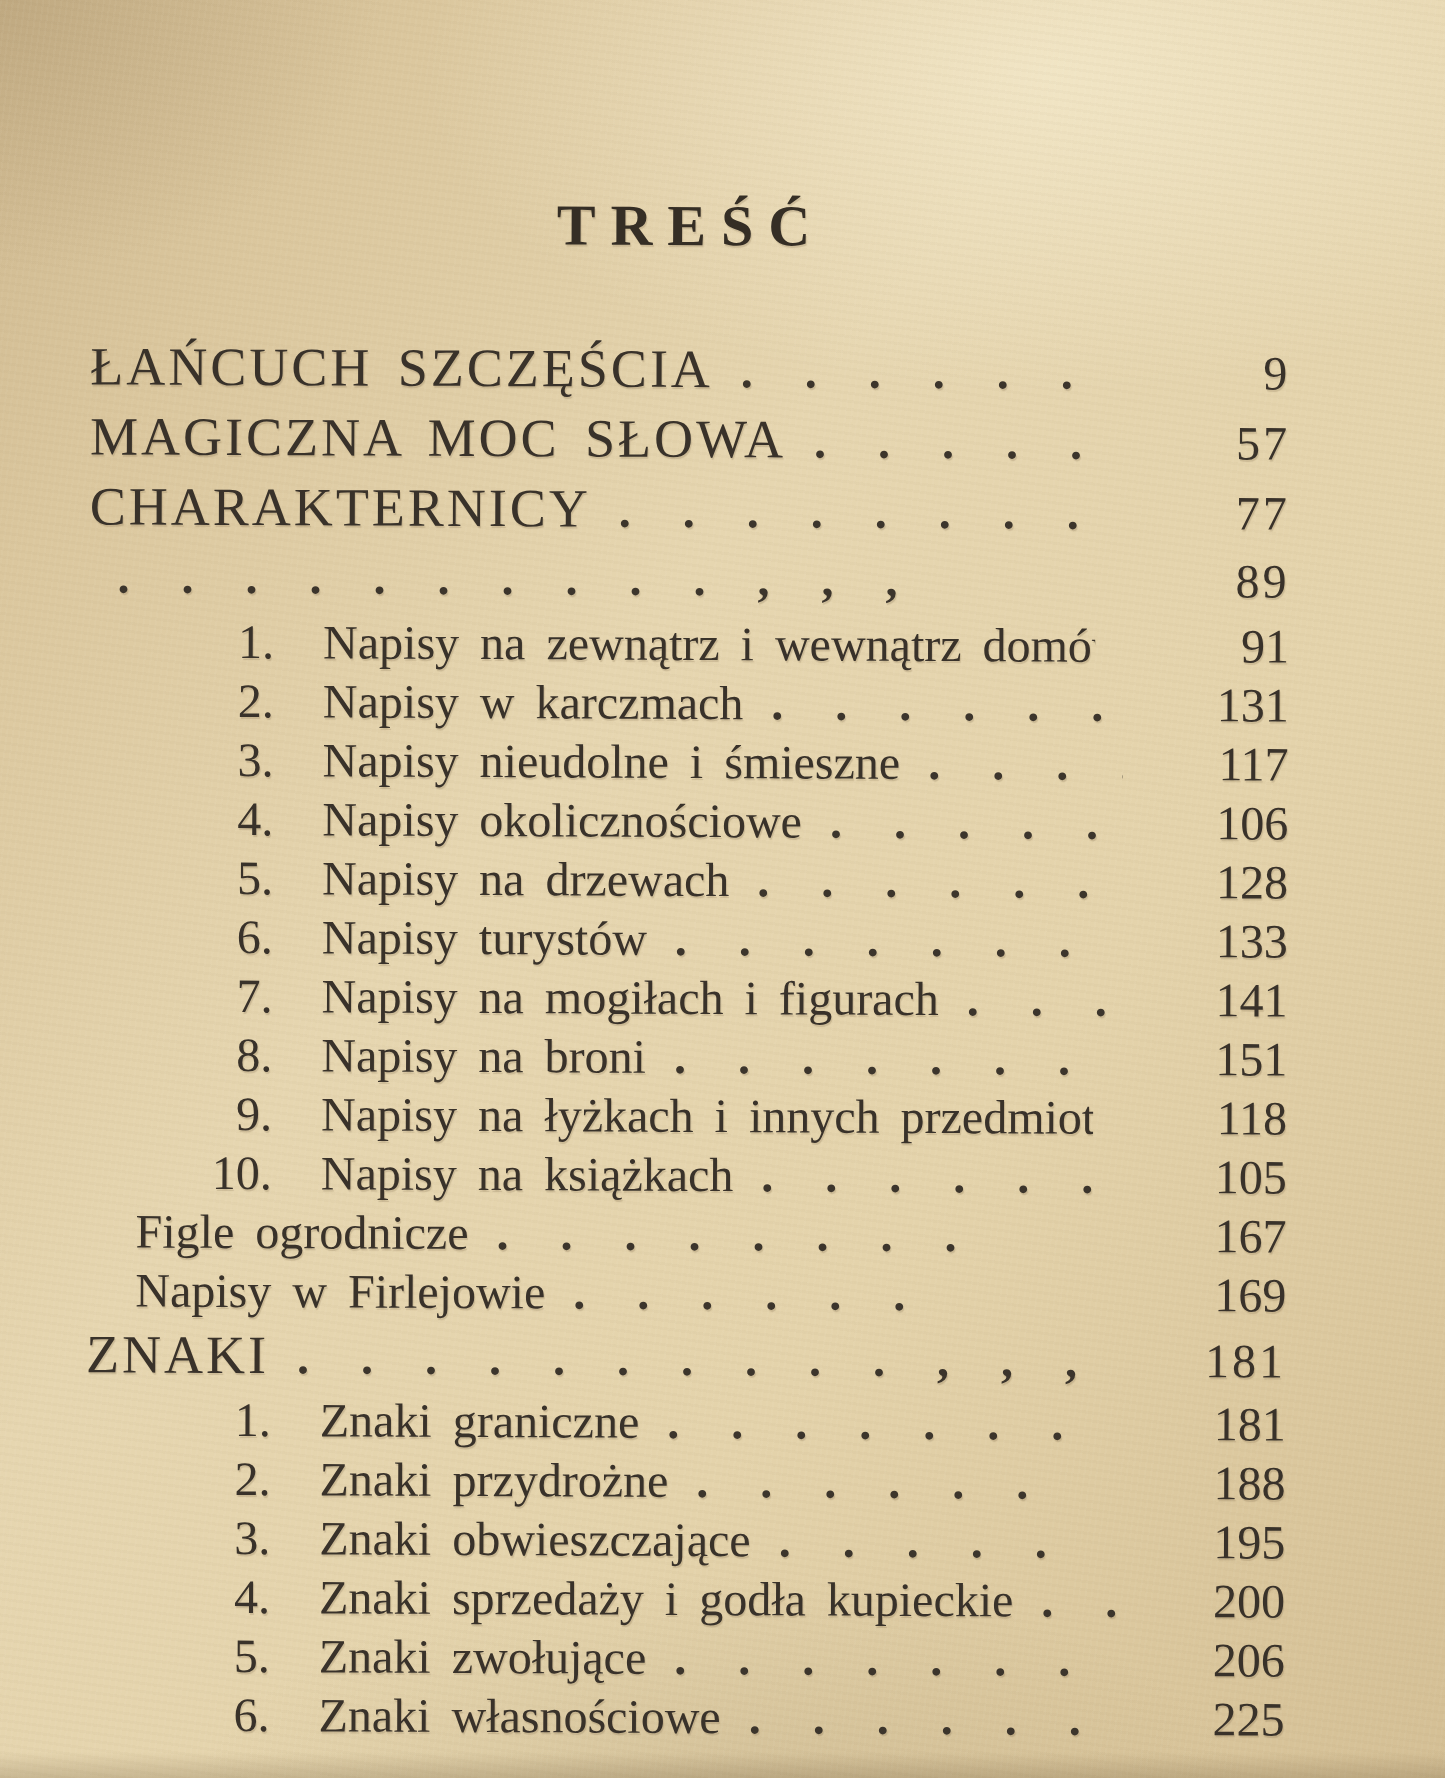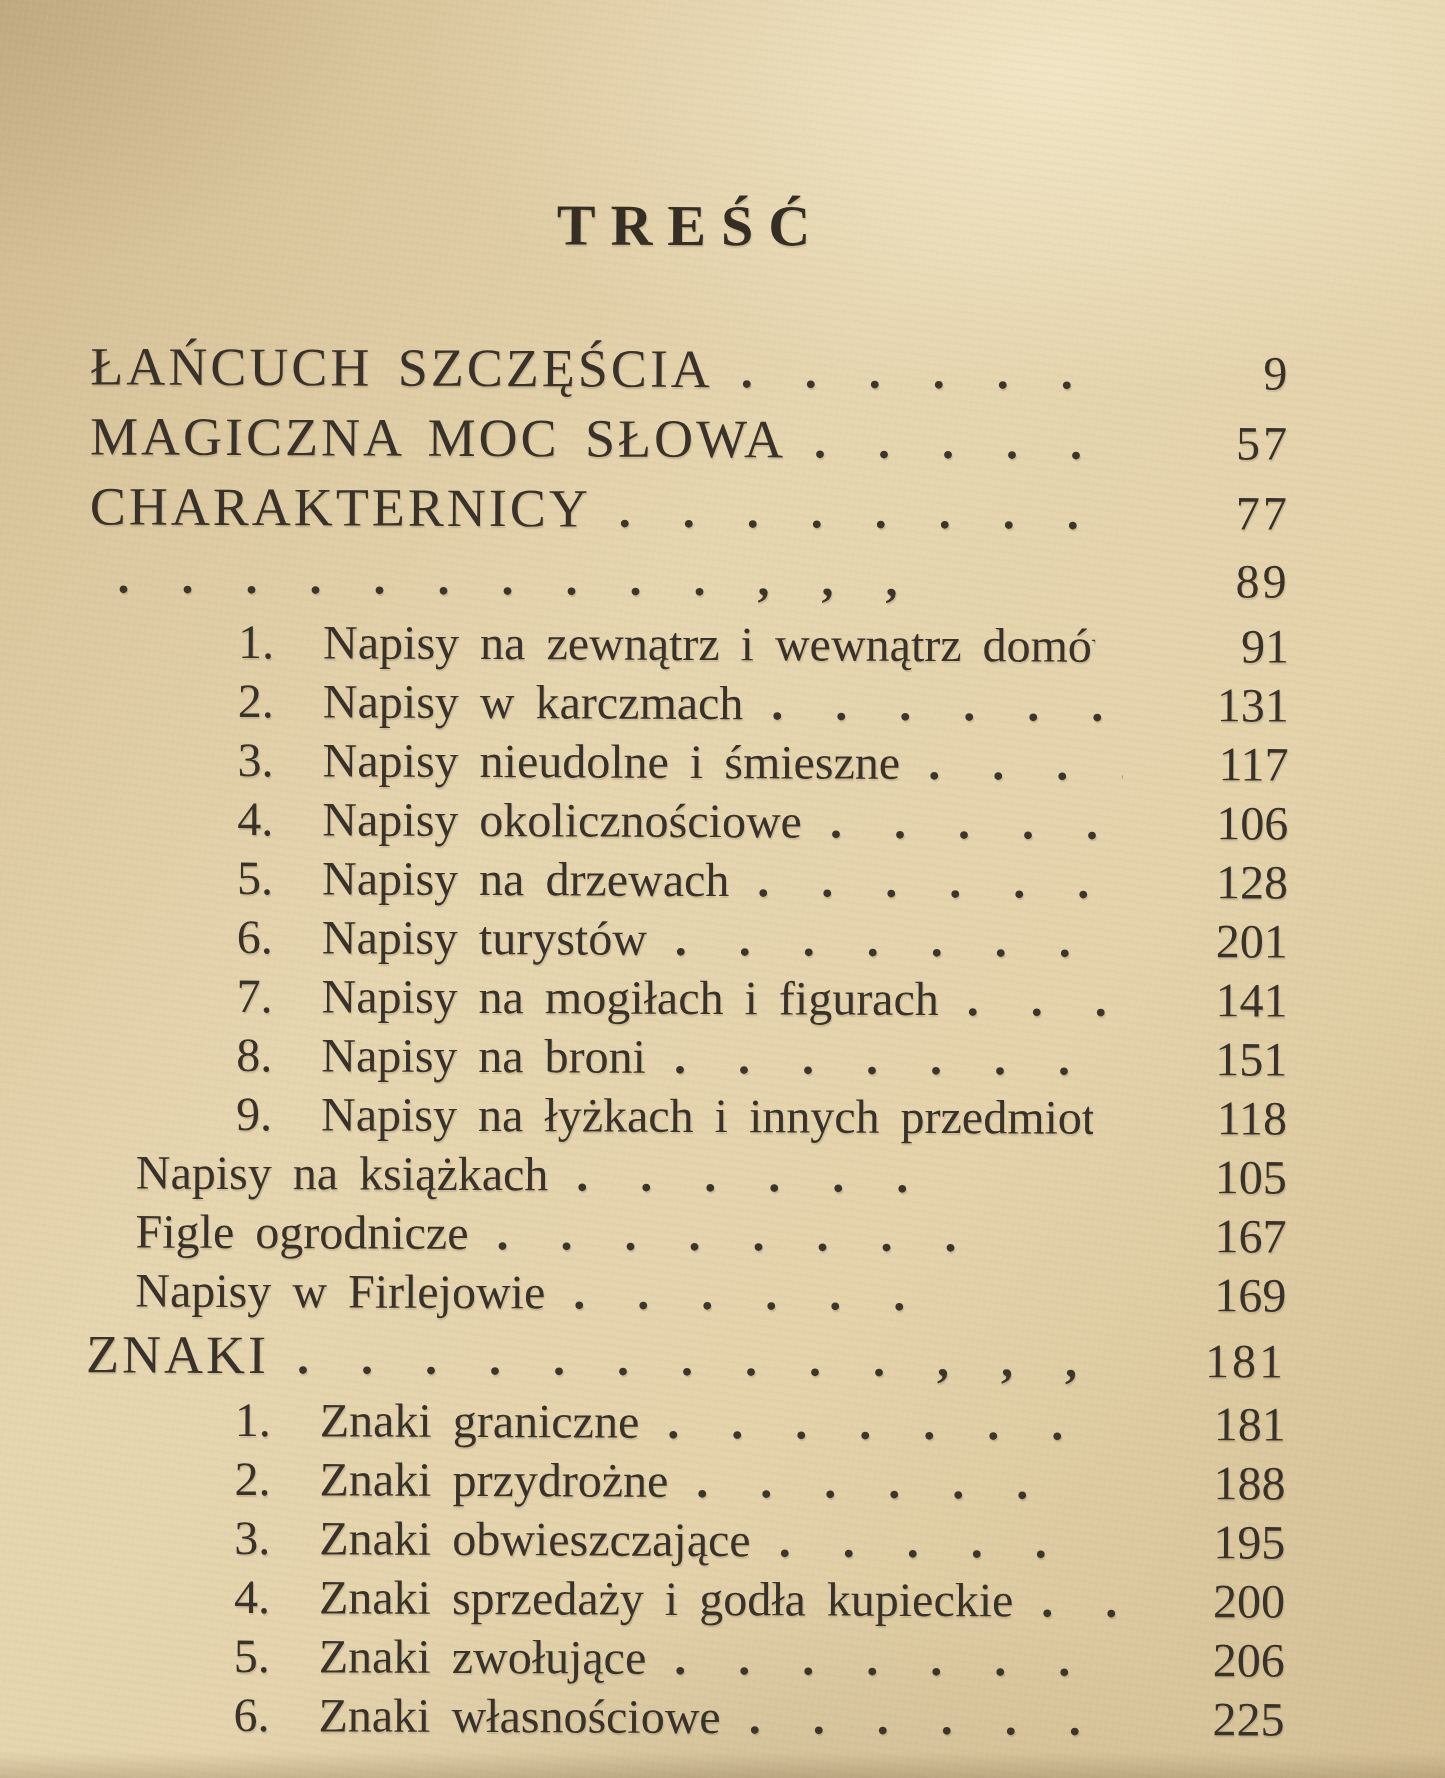--- a/index.html
+++ b/index.html
@@ -154,41 +154,42 @@
       <div class="row item">
         <span class="num">5.</span>
         <span class="label">Napisy na drzewach</span>
         <span class="leader">. . . . . .</span>
         <span class="pagenum">128</span>
       </div>
       <div class="row item">
         <span class="num">6.</span>
         <span class="label">Napisy turystów</span>
         <span class="leader">. . . . . . . .</span>
-        <span class="pagenum">201</span>
+        <span class="pagenum">133</span>
       </div>
       <div class="row item">
         <span class="num">7.</span>
         <span class="label">Napisy na mogiłach i figurach</span>
         <span class="leader">. . .</span>
         <span class="pagenum">141</span>
       </div>
       <div class="row item">
         <span class="num">8.</span>
         <span class="label">Napisy na broni</span>
         <span class="leader">. . . . . . . .</span>
         <span class="pagenum">151</span>
       </div>
       <div class="row item">
         <span class="num">9.</span>
         <span class="label">Napisy na łyżkach i innych przedmiotach</span>
         <span class="leader"></span>
         <span class="pagenum">118</span>
       </div>
       <div class="row item">
+        <span class="num">10.</span>
         <span class="label">Napisy na książkach</span>
         <span class="leader">. . . . . .</span>
         <span class="pagenum">105</span>
       </div>
       <div class="row item">
         <span class="label">Figle ogrodnicze</span>
         <span class="leader">. . . . . . . .</span>
         <span class="pagenum">167</span>
       </div>
       <div class="row item">

